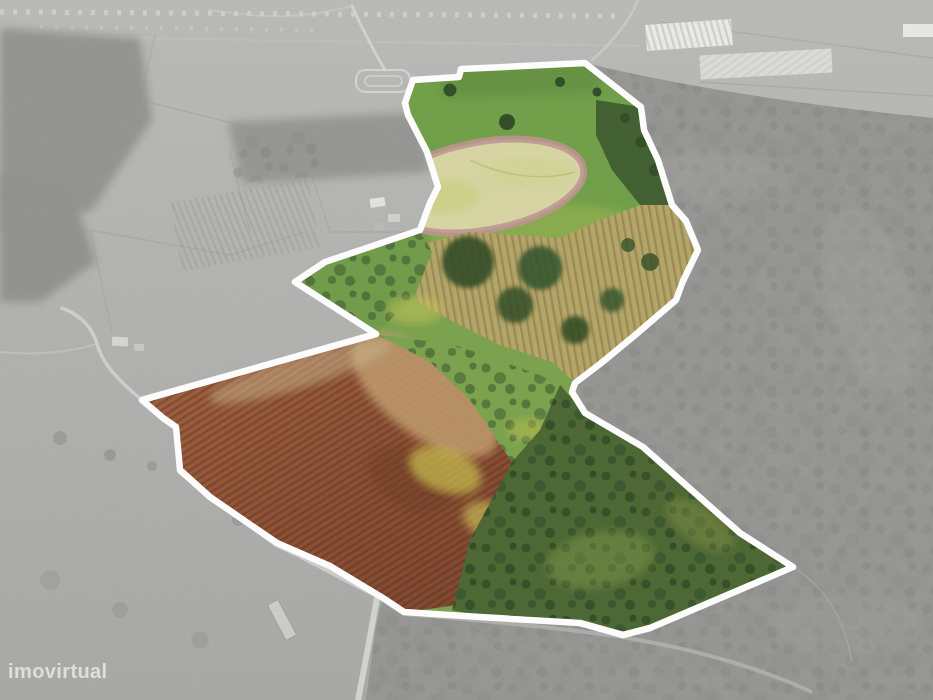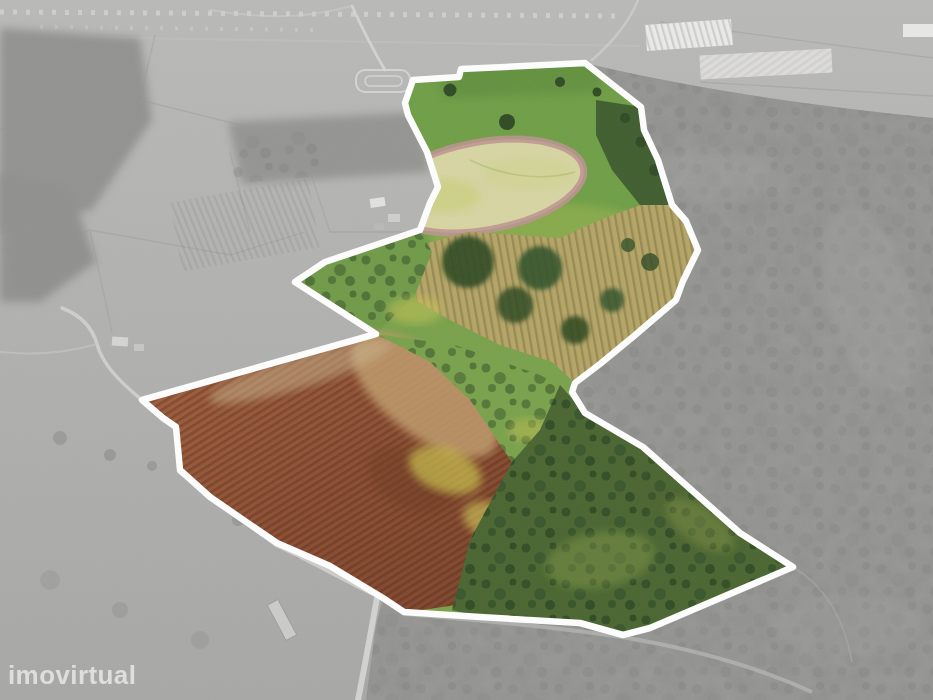--- a/index.html
+++ b/index.html
@@ -1,21 +1,21 @@
 <!DOCTYPE html>
 <html><head>
 <meta charset="utf-8">
 <style>
   html,body{margin:0;padding:0;background:#9e9e9c;}
   .stage{position:relative;width:933px;height:700px;overflow:hidden;
          font-family:"Liberation Sans",sans-serif;}
   .stage svg{position:absolute;left:0;top:0;display:block;}
   .watermark{position:absolute;left:8px;top:660px;width:200px;
              font-family:"Liberation Sans",sans-serif;
-             font-size:26px;font-weight:700;letter-spacing:.4px;
+             font-size:20px;font-weight:700;letter-spacing:.4px;
              color:rgba(255,255,255,.62);user-select:none;}
 </style>
 </head>
 <body>
 
 <div class="stage">
 <svg width="933" height="700" viewBox="0 0 933 700">
   <defs>
     <linearGradient id="gBg" x1="0" y1="0" x2="0" y2="1">
       <stop offset="0" stop-color="#b9b9b7"></stop>

